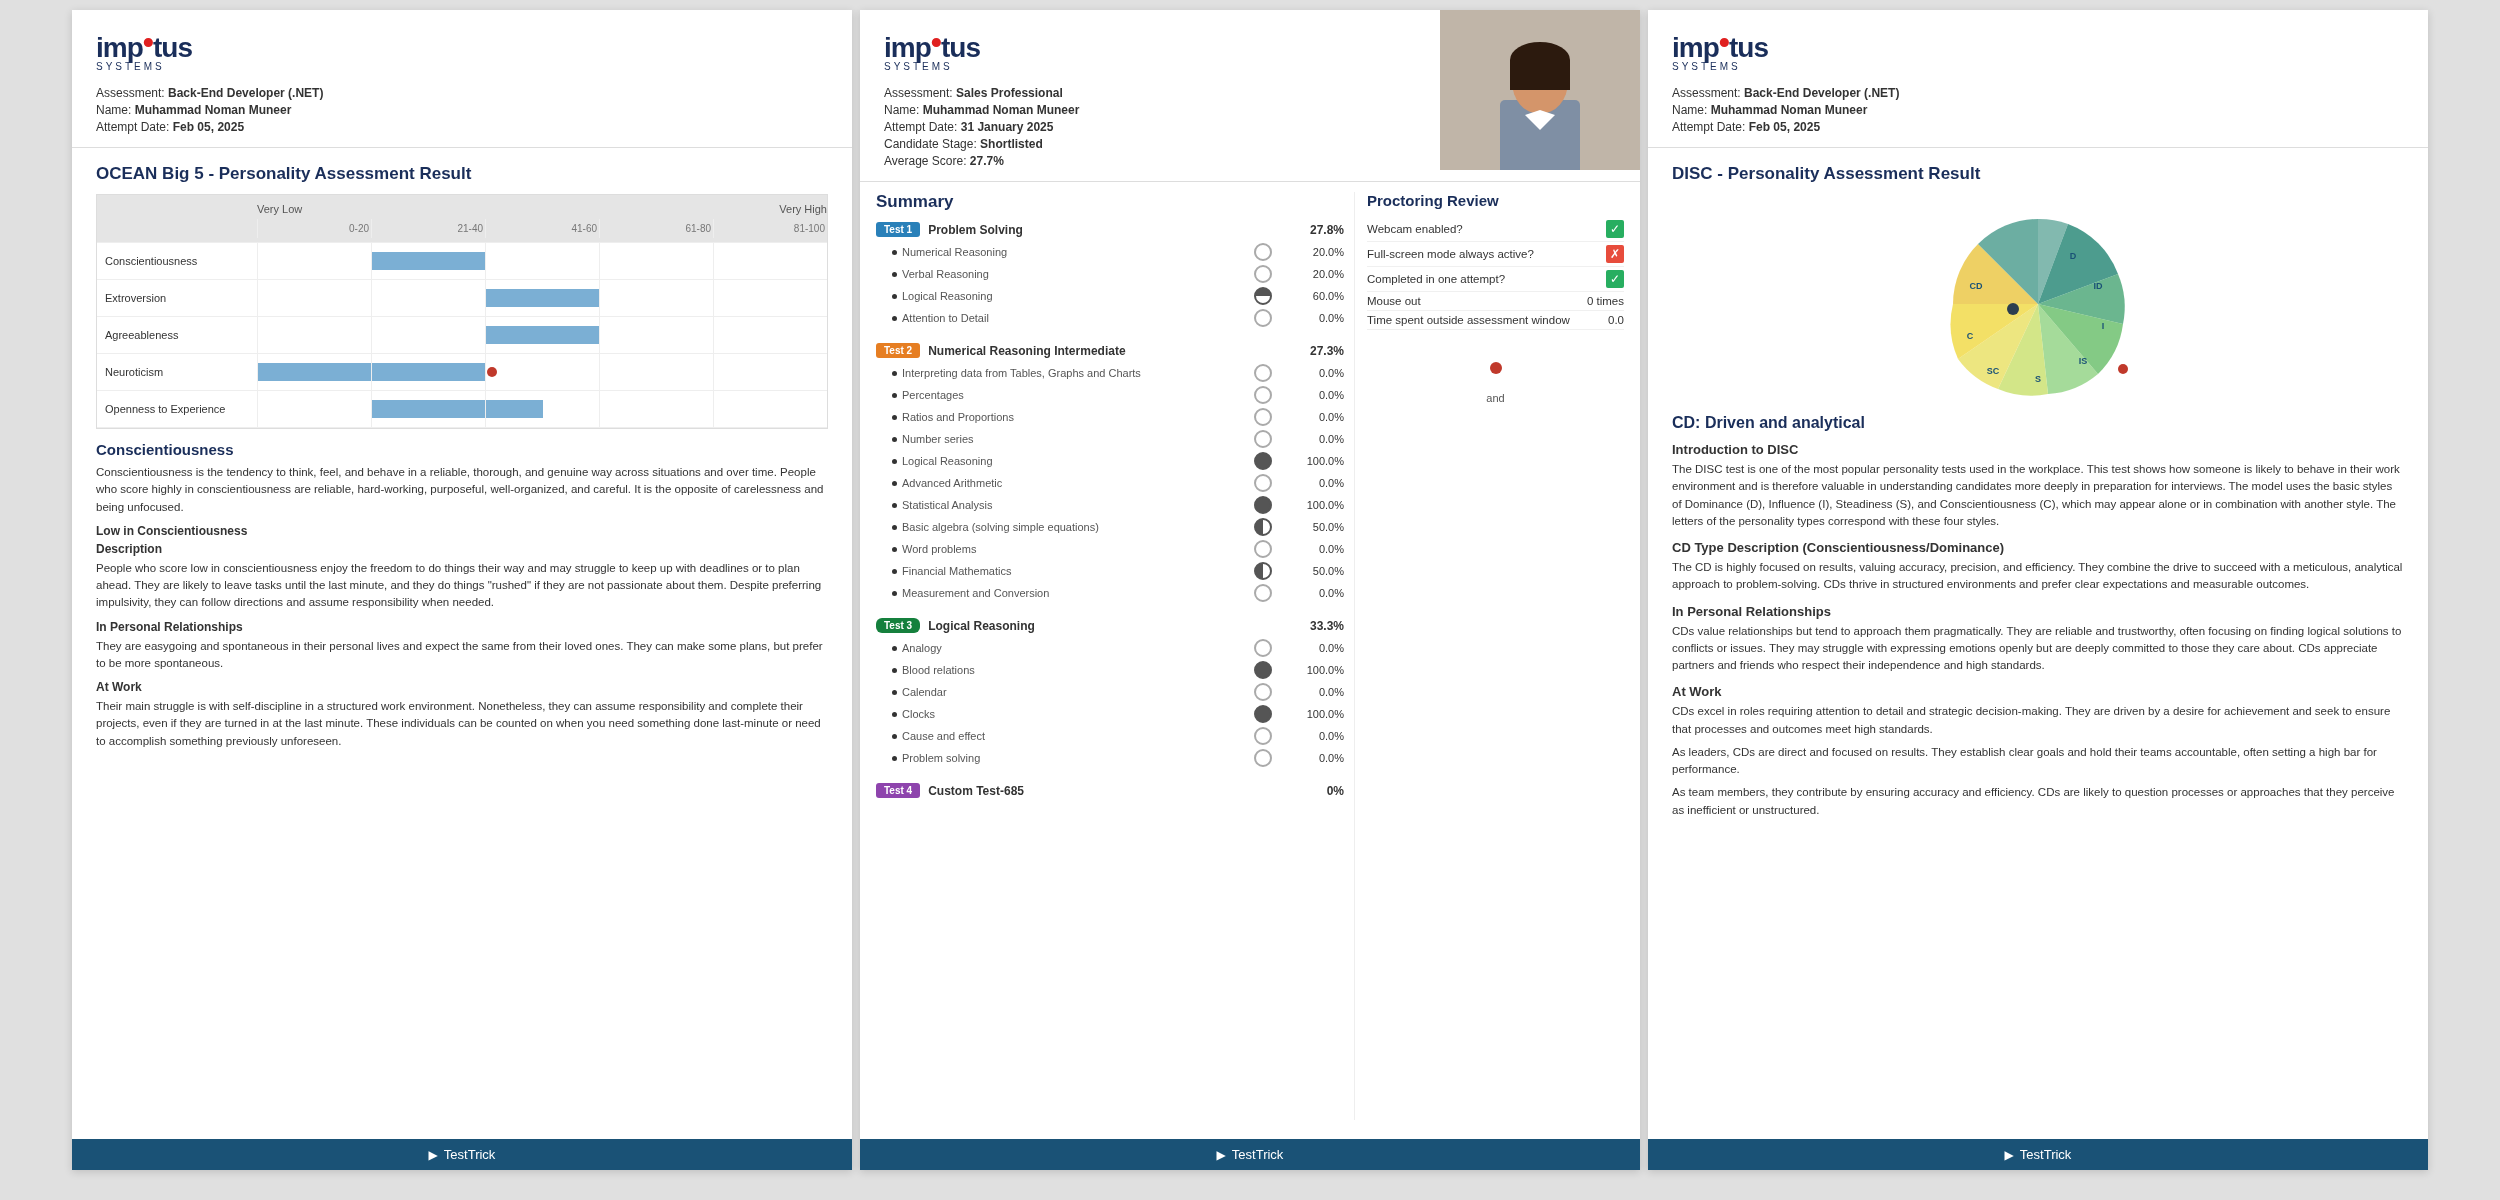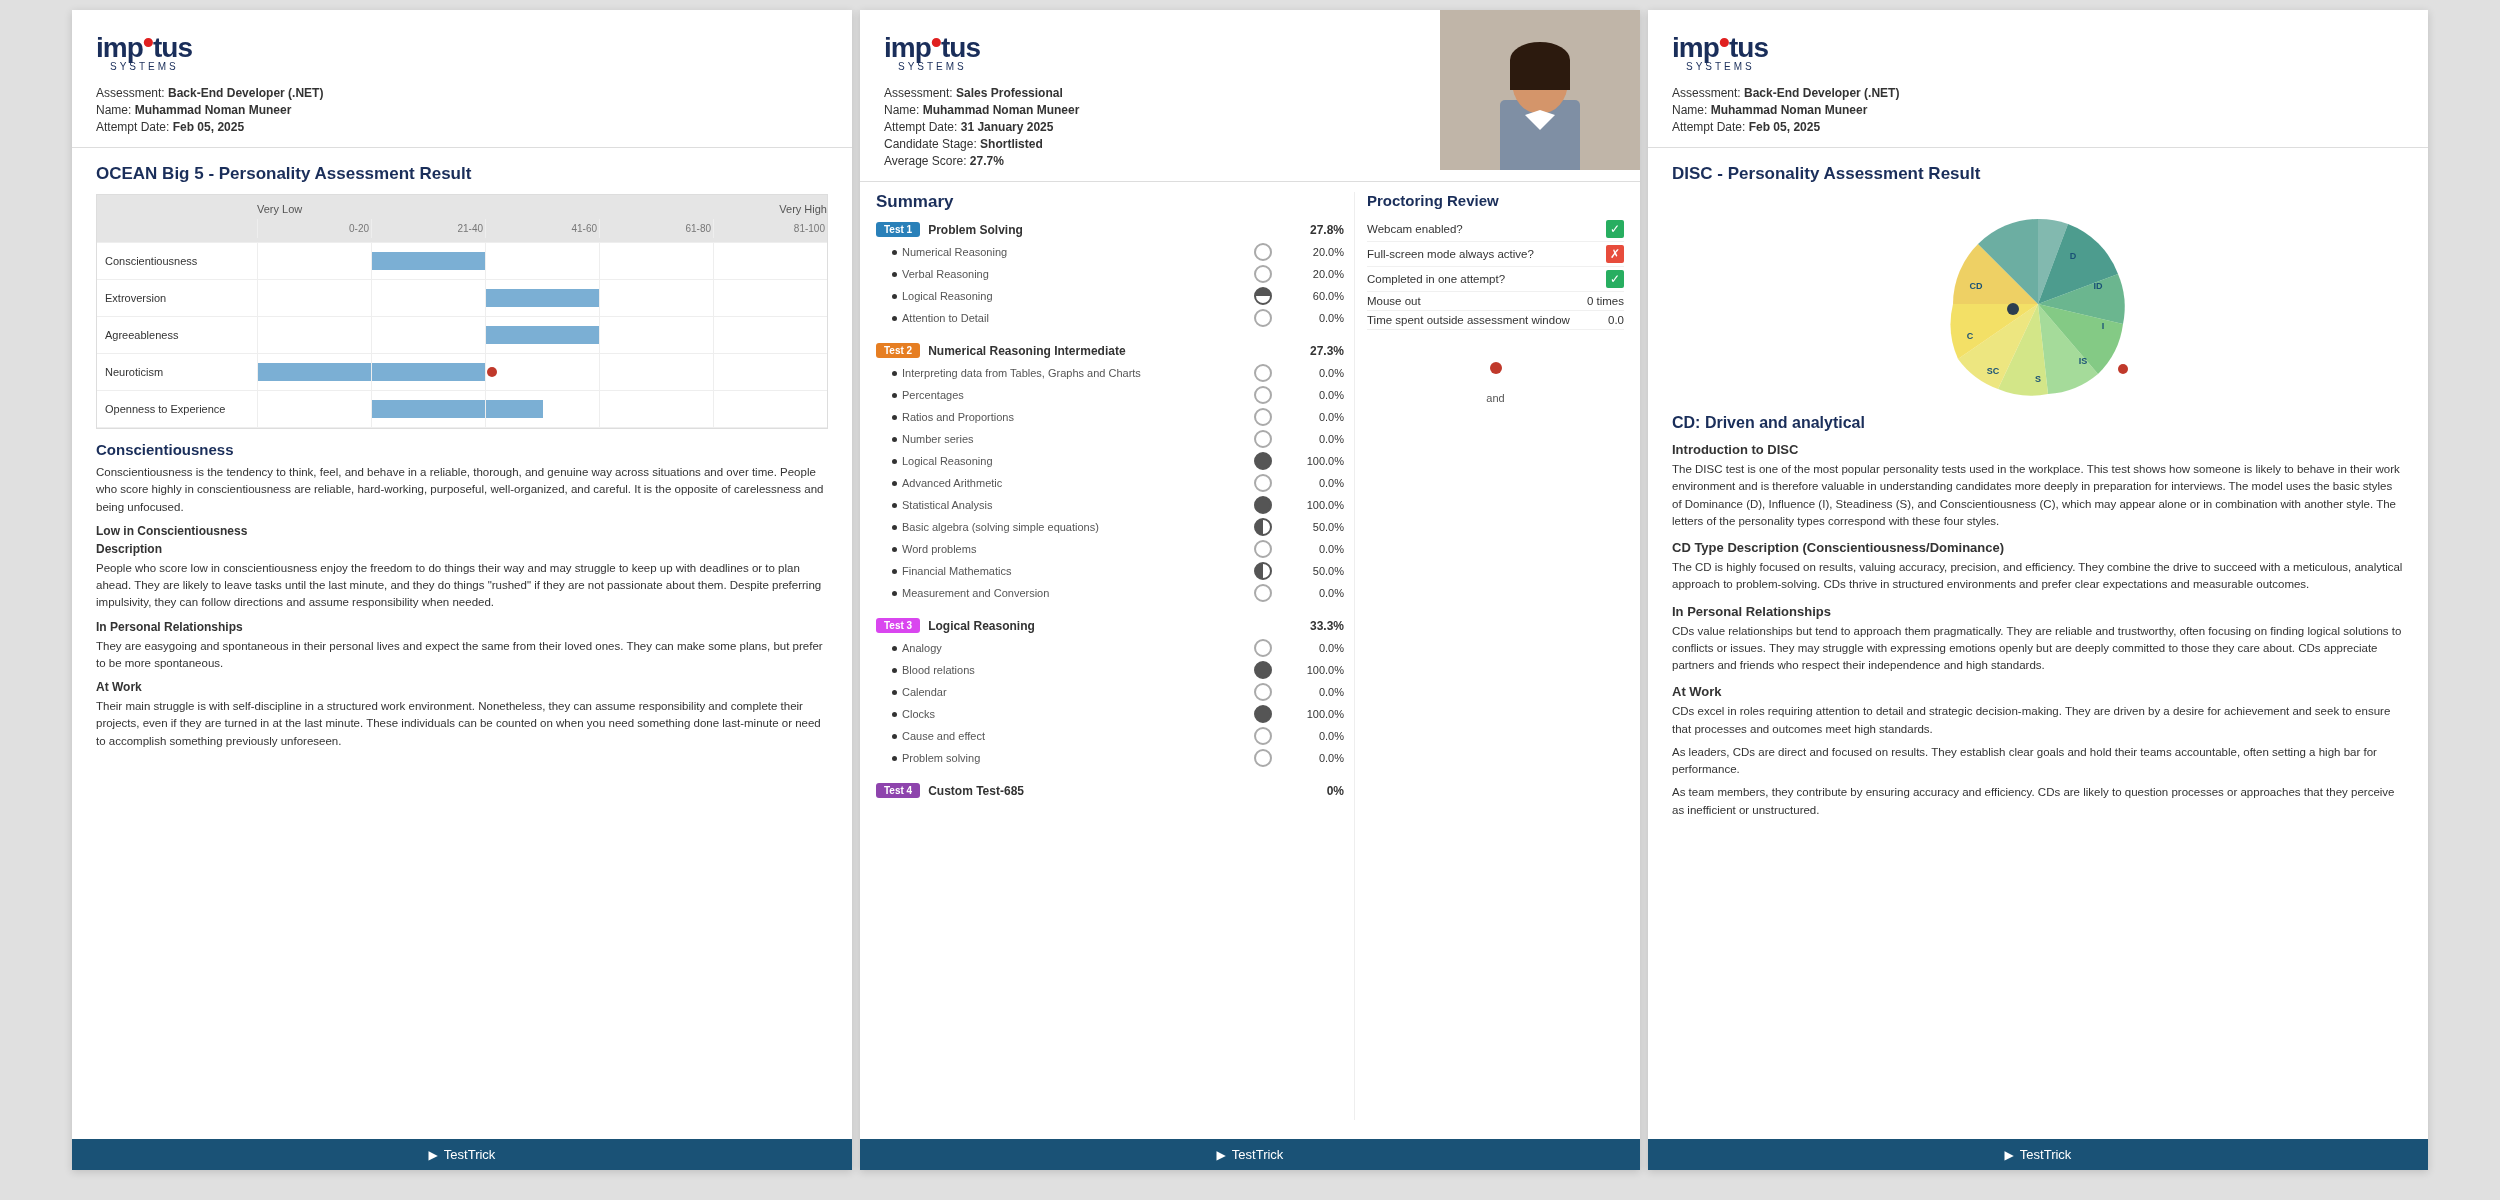--- a/index.html
+++ b/index.html
@@ -38,21 +38,21 @@
       color: #1a2e5a;
       letter-spacing: -1px;
     }
     .logo-text .imp { color: #1a2e5a; }
     .logo-text .dot { color: #e02020; font-size: 32px; position: relative; top: -4px; }
     .logo-text .tus { color: #1a2e5a; }
     .logo-systems {
       font-size: 10px;
       letter-spacing: 3px;
       color: #1a2e5a;
-      margin-left: 14px;
+      margin-left: 0;
       margin-top: -4px;
       text-transform: uppercase;
     }
     .logo-col { display: flex; flex-direction: column; }
     .meta-line { font-size: 12px; color: #333; margin-bottom: 3px; }
     .meta-line span { font-weight: bold; }
     .section-title {
       font-size: 17px;
       font-weight: bold;
       color: #1a2e5a;
@@ -163,21 +163,21 @@
     }
     .test-badge {
       color: white;
       font-size: 10px;
       font-weight: bold;
       padding: 2px 8px;
       border-radius: 3px;
     }
     .test-badge-1 { background: #2980b9; }
     .test-badge-2 { background: #e67e22; }
-    .test-badge-3 { background: #d946ef; }
+    .test-badge-3 { background: #15803d; border-radius: 6px; }
     .test-badge-4 { background: #8e44ad; }
     .test-name { font-size: 12px; font-weight: bold; color: #333; flex: 1; margin-left: 8px; }
     .test-score { font-size: 12px; font-weight: bold; color: #333; }
     .sub-test-row {
       display: flex;
       align-items: center;
       padding: 2px 0 2px 16px;
       font-size: 11px;
       color: #555;
     }

